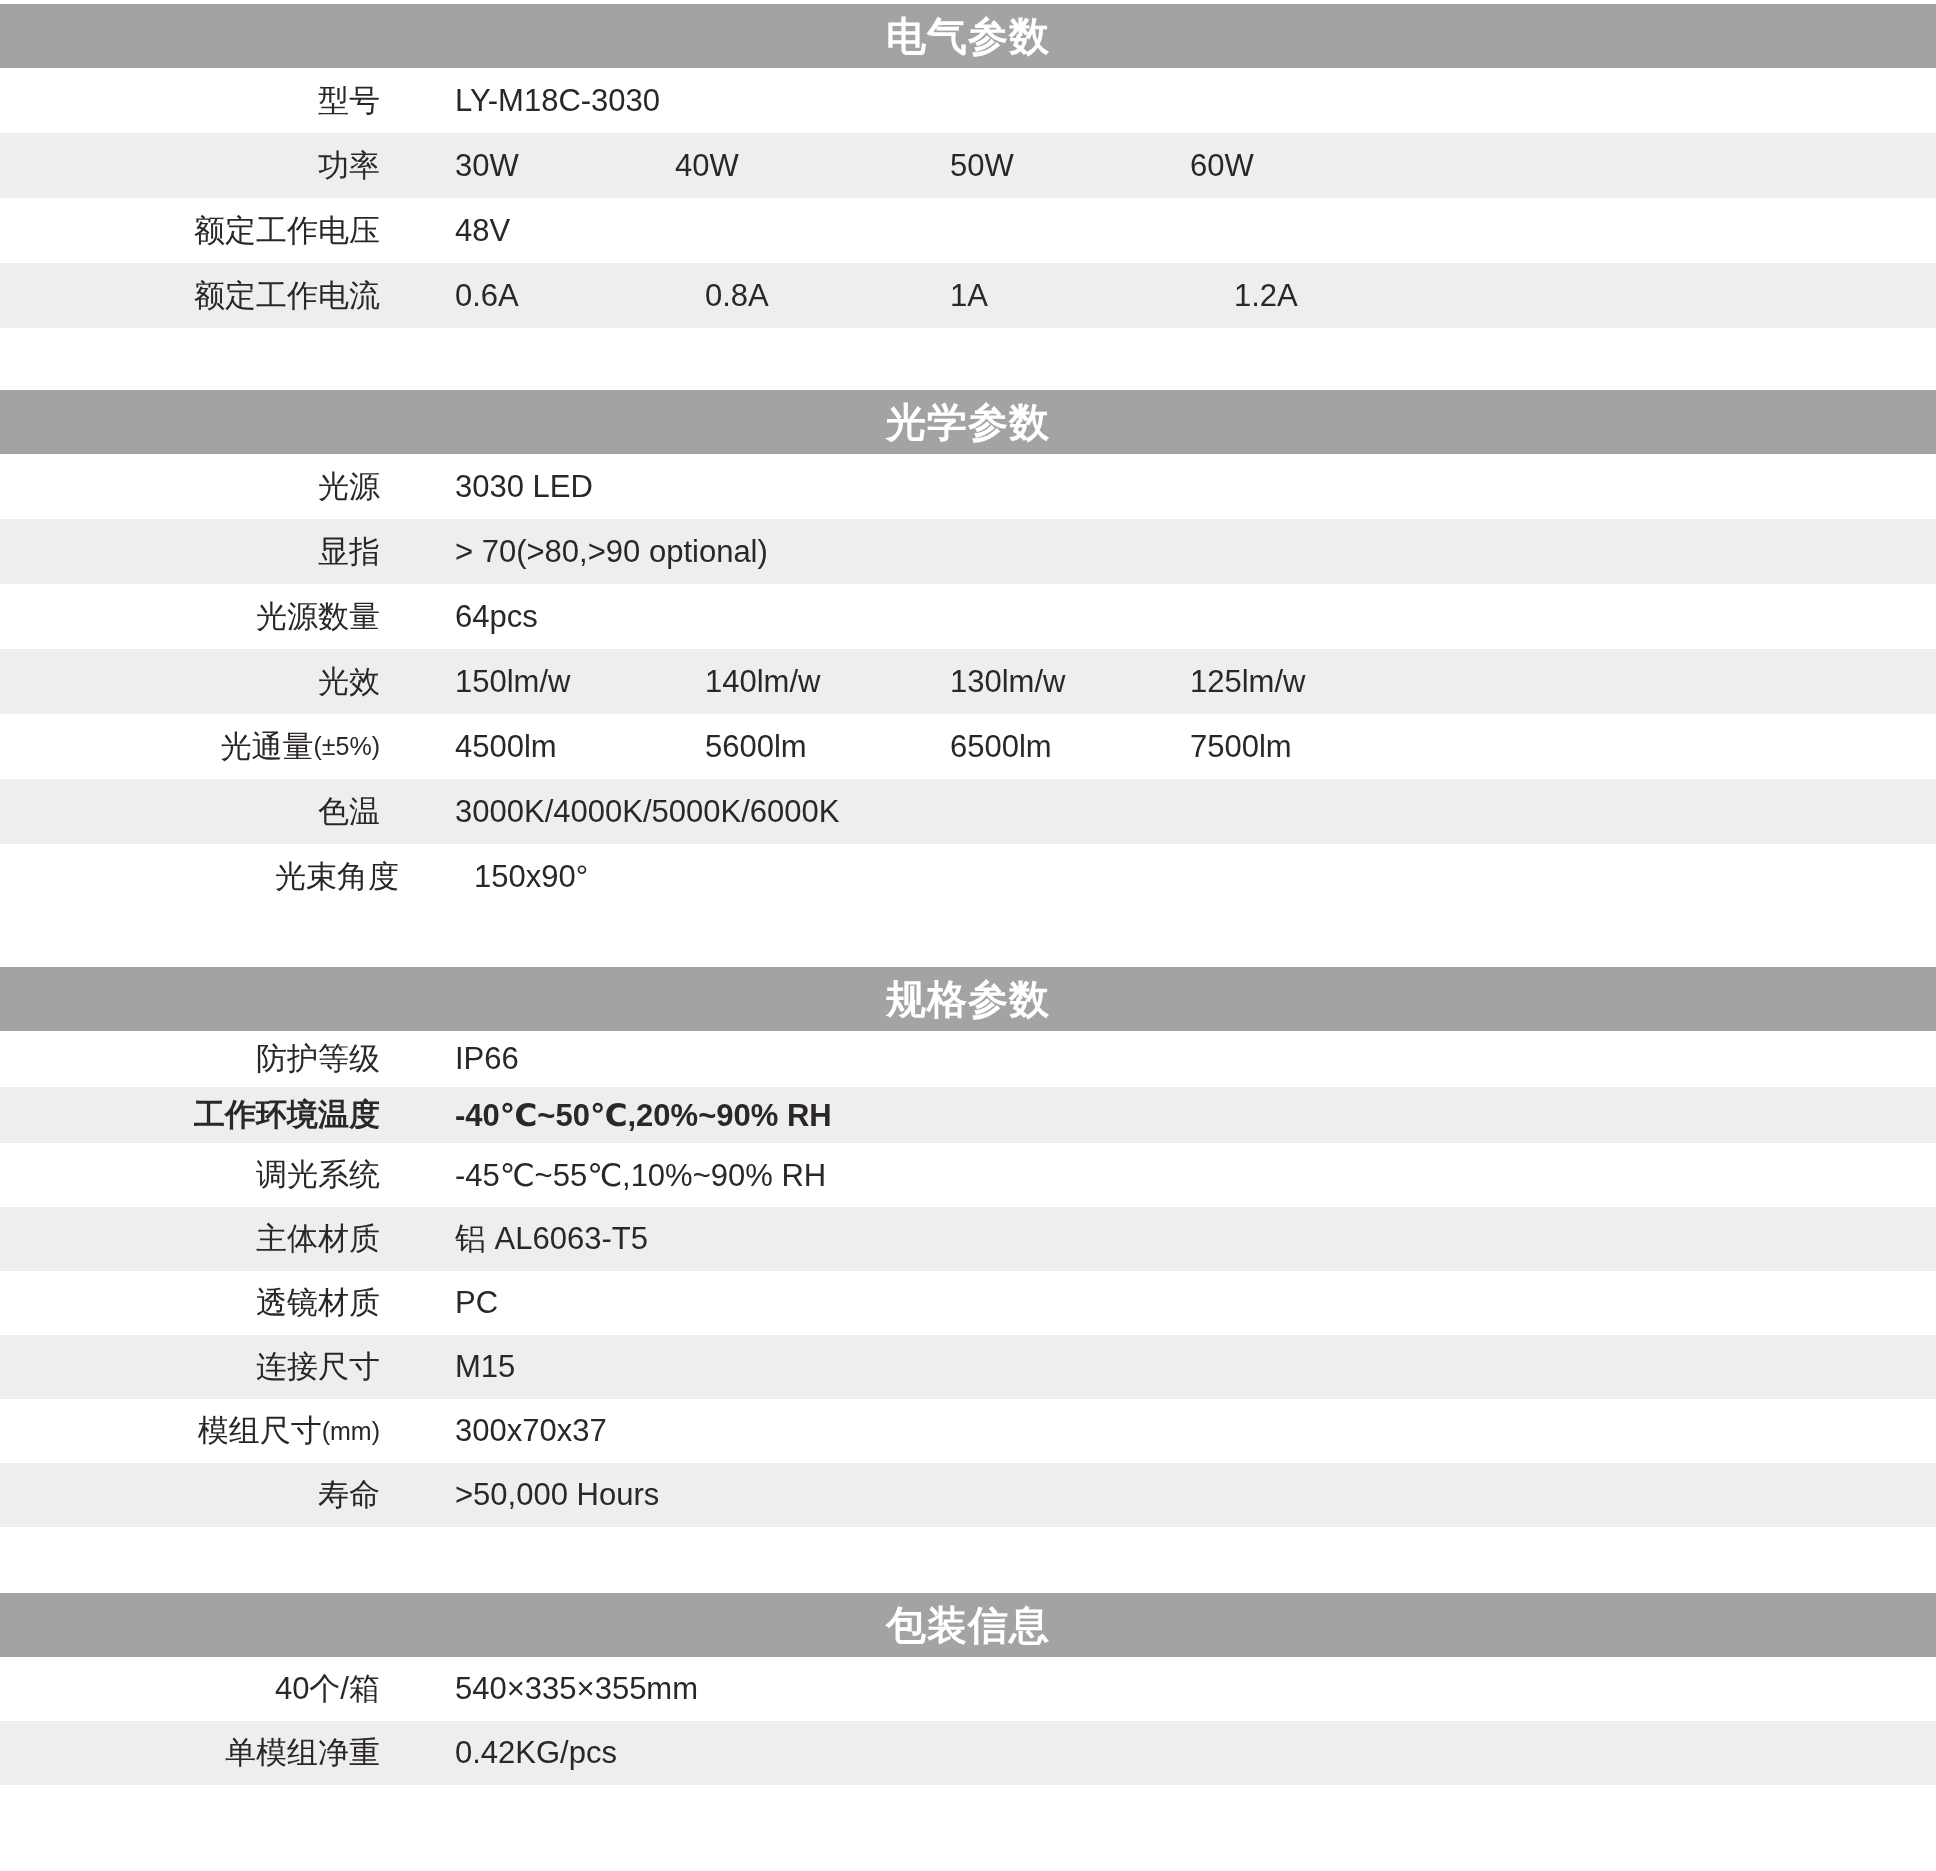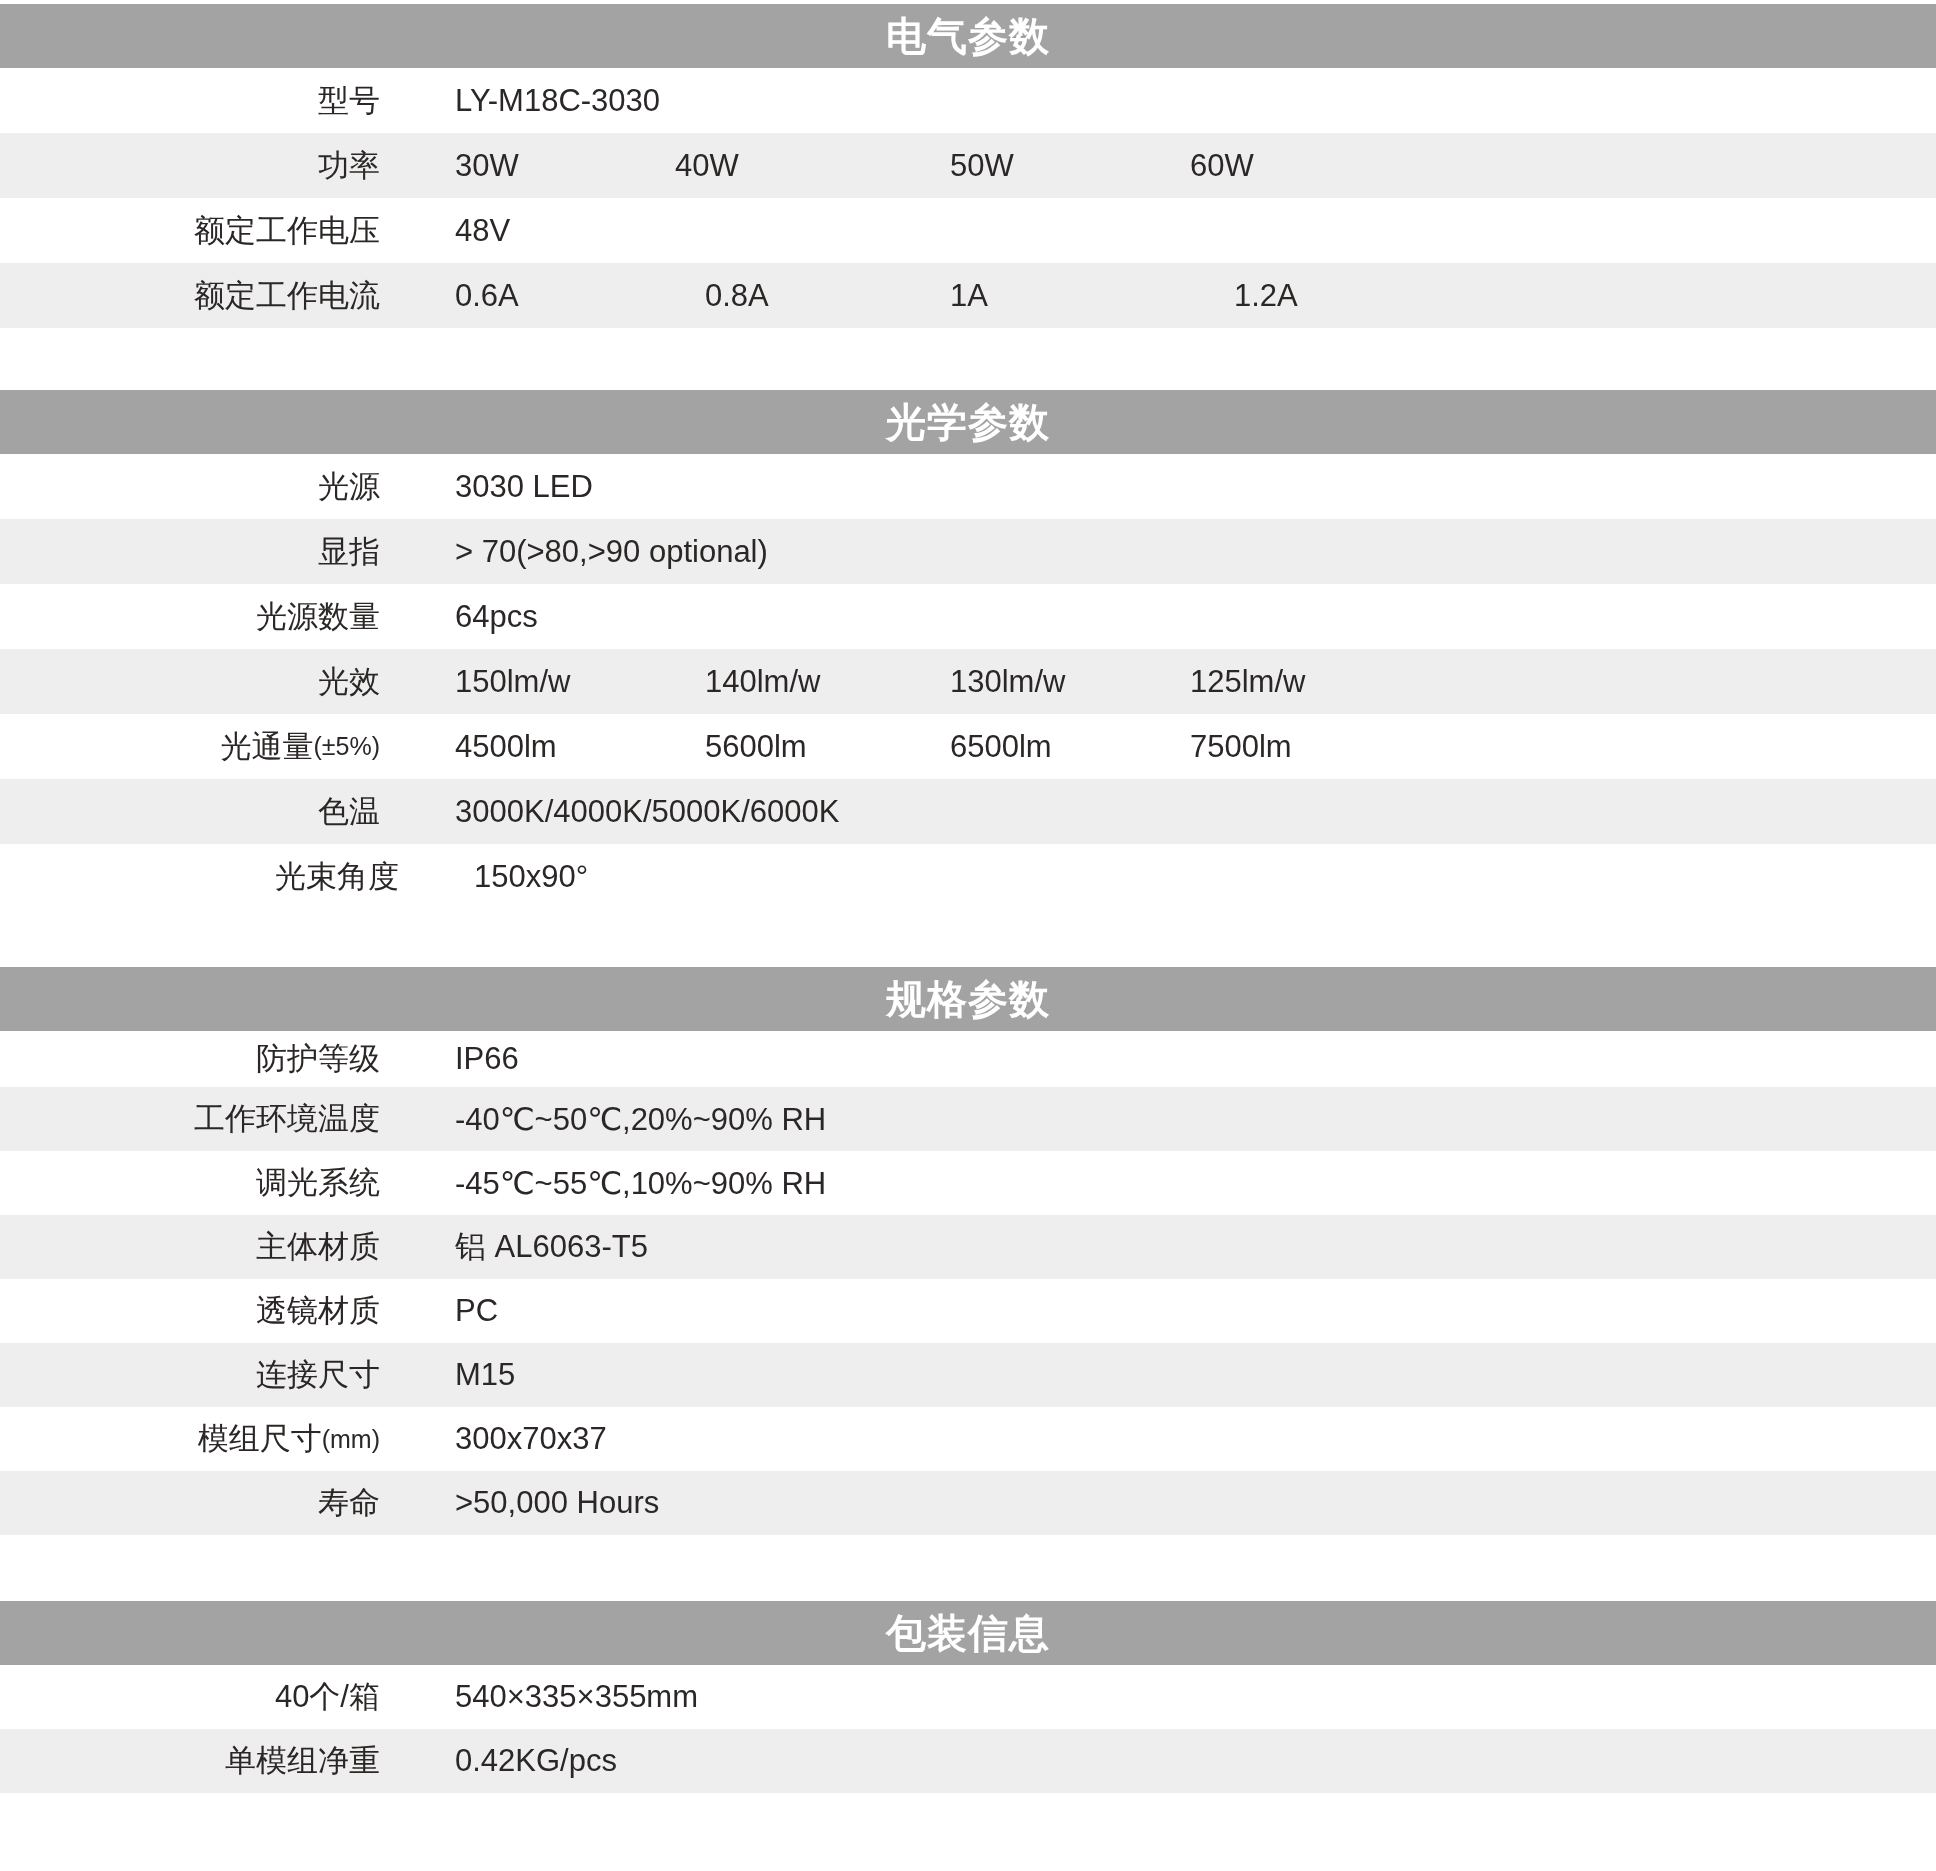--- a/index.html
+++ b/index.html
@@ -192,21 +192,21 @@
     </div>
     <div class="section-rows">
   <div class="spec-row" style="height: 56px;">
     <div class="row-label">
               <span class="label-main">防护等级</span>
               <span class="label-suffix"></span>
             </div>
   <span class="row-value" style="left: 455px;">IP66</span>
           </div>
 
-  <div class="spec-row alt" style="height: 64px;">
+  <div class="spec-row alt" style="height: 56px; font-weight: bold;">
     <div class="row-label">
               <span class="label-main">工作环境温度</span>
               <span class="label-suffix"></span>
             </div>
   <span class="row-value" style="left: 455px;">-40℃~50℃,20%~90% RH</span>
           </div>
 
   <div class="spec-row" style="height: 64px;">
     <div class="row-label">
               <span class="label-main">调光系统</span>

